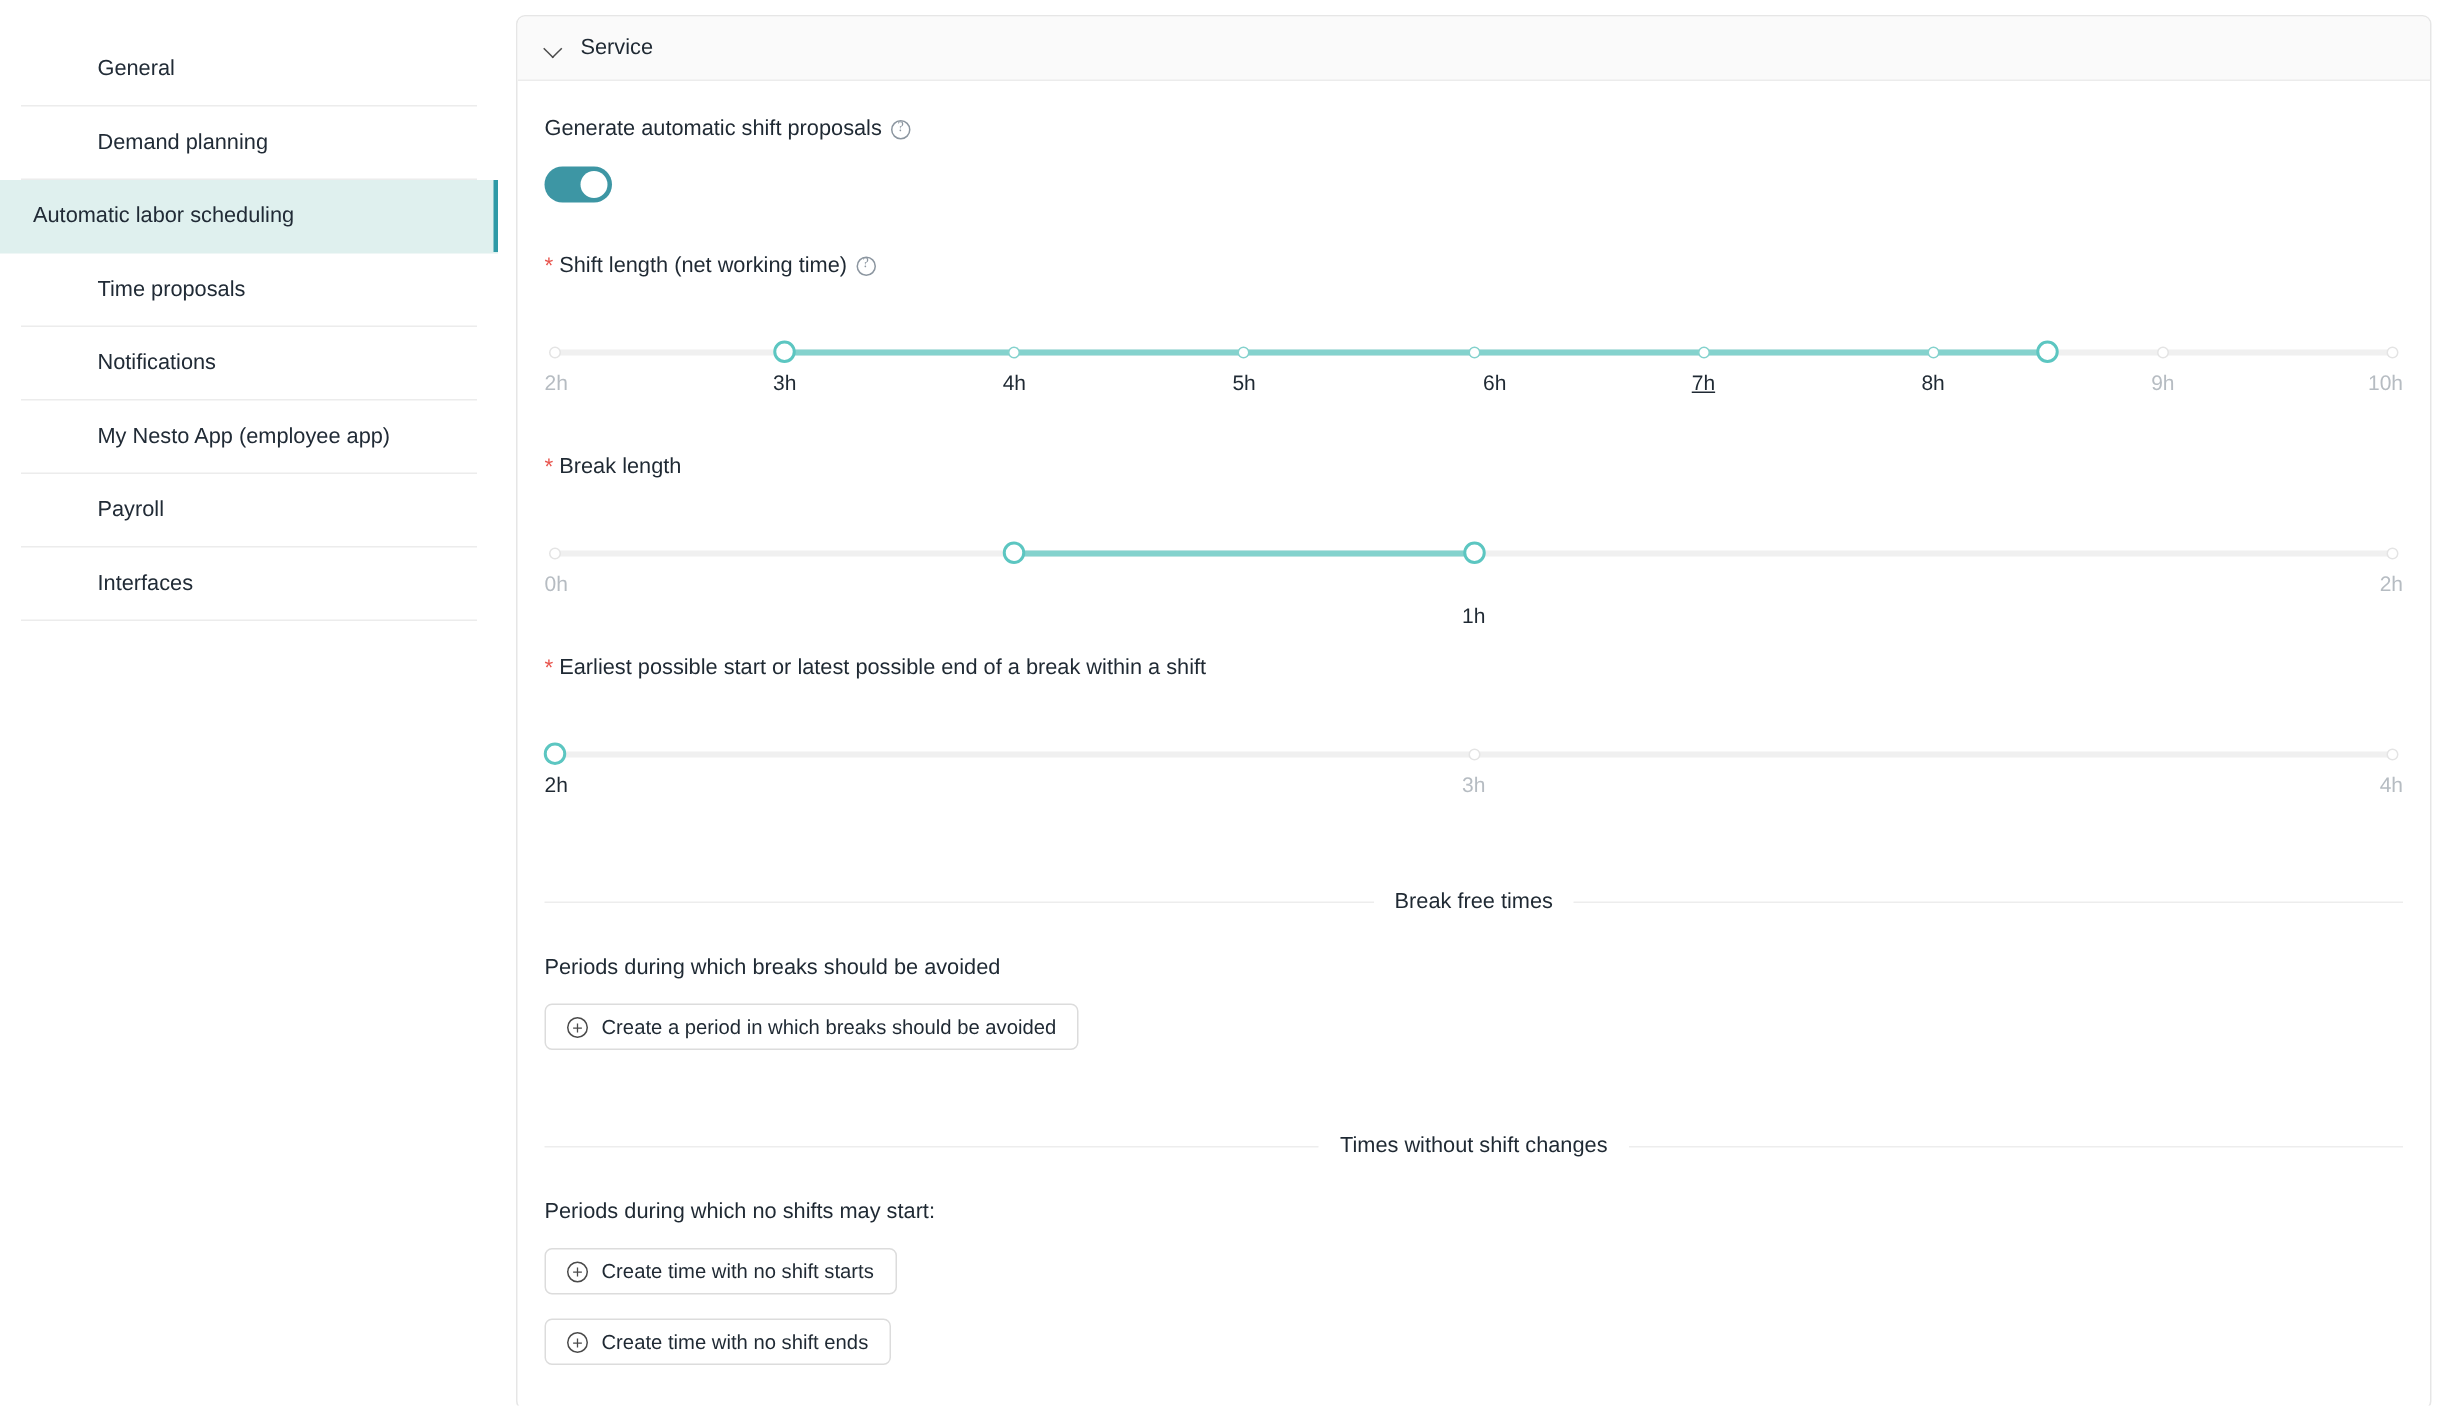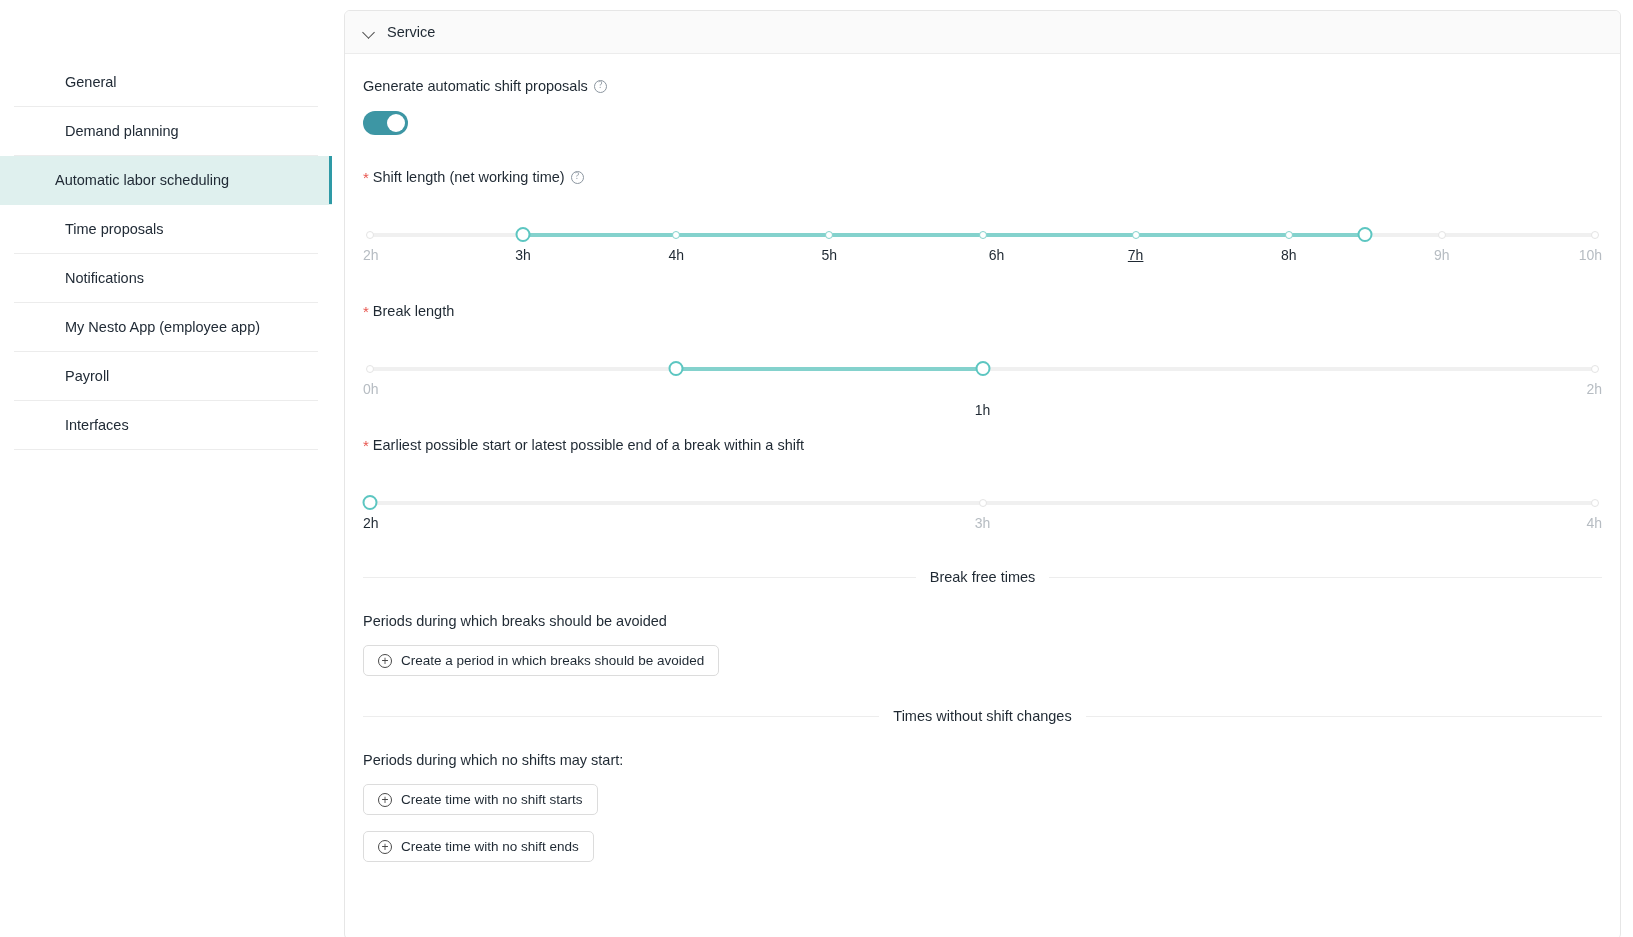--- a/index.html
+++ b/index.html
@@ -6,38 +6,38 @@
   html, body {
     width: 1633px; height: 937px;
     background: #ffffff;
     font-family: "Liberation Sans", sans-serif;
     color: #1f2933;
     overflow: hidden;
   }
   .page { display: flex; width: 1633px; height: 937px; }
 
   
-  .sidebar { width: 332px; flex: 0 0 332px; padding-top: 22px; background: #fff; margin-top: 36px; }
+  .sidebar { width: 332px; flex: 0 0 332px; padding-top: 22px; background: #fff; }
   .nav-item {
     position: relative;
     height: 49px;
     display: flex; align-items: center;
     padding-left: 51px;
     font-size: 14.5px;
     color: #212b36;
     border-bottom: 1px solid #ececec;
     margin: 0 14px 0 14px;
     cursor: pointer;
   }
   .nav-item:first-child { border-top: none; }
   .nav-item.active {
     background: #dff0ee;
     border-bottom: 1px solid transparent;
     margin: 0;
-    padding-left: 55px;
+    padding-left: 22px;
   }
   .nav-item.active::after {
     content: "";
     position: absolute;
     right: 0; top: 0; bottom: 0;
     width: 3px;
     background: #2e9aa6;
   }
 
   
@@ -125,21 +125,21 @@
     position: absolute; top: 24px;
     font-size: 14px; color: #1f2933;
     transform: translateX(-50%);
     white-space: nowrap;
   }
   .mark.dim { color: #b6bcc2; }
 
   
   .divider-head {
     display: flex; align-items: center; gap: 14px;
-    margin-top: 32px;
+    margin-top: 56px;
   }
   .divider-head .line { flex: 1; height: 1px; background: #ededed; }
   .divider-head .txt { font-size: 14.5px; color: #1f2933; }
 
   .sub-label { font-size: 14.5px; color: #1f2933; margin-top: 28px; }
 
   .add-btn {
     margin-top: 16px;
     display: inline-flex; align-items: center; gap: 9px;
     height: 31px;

